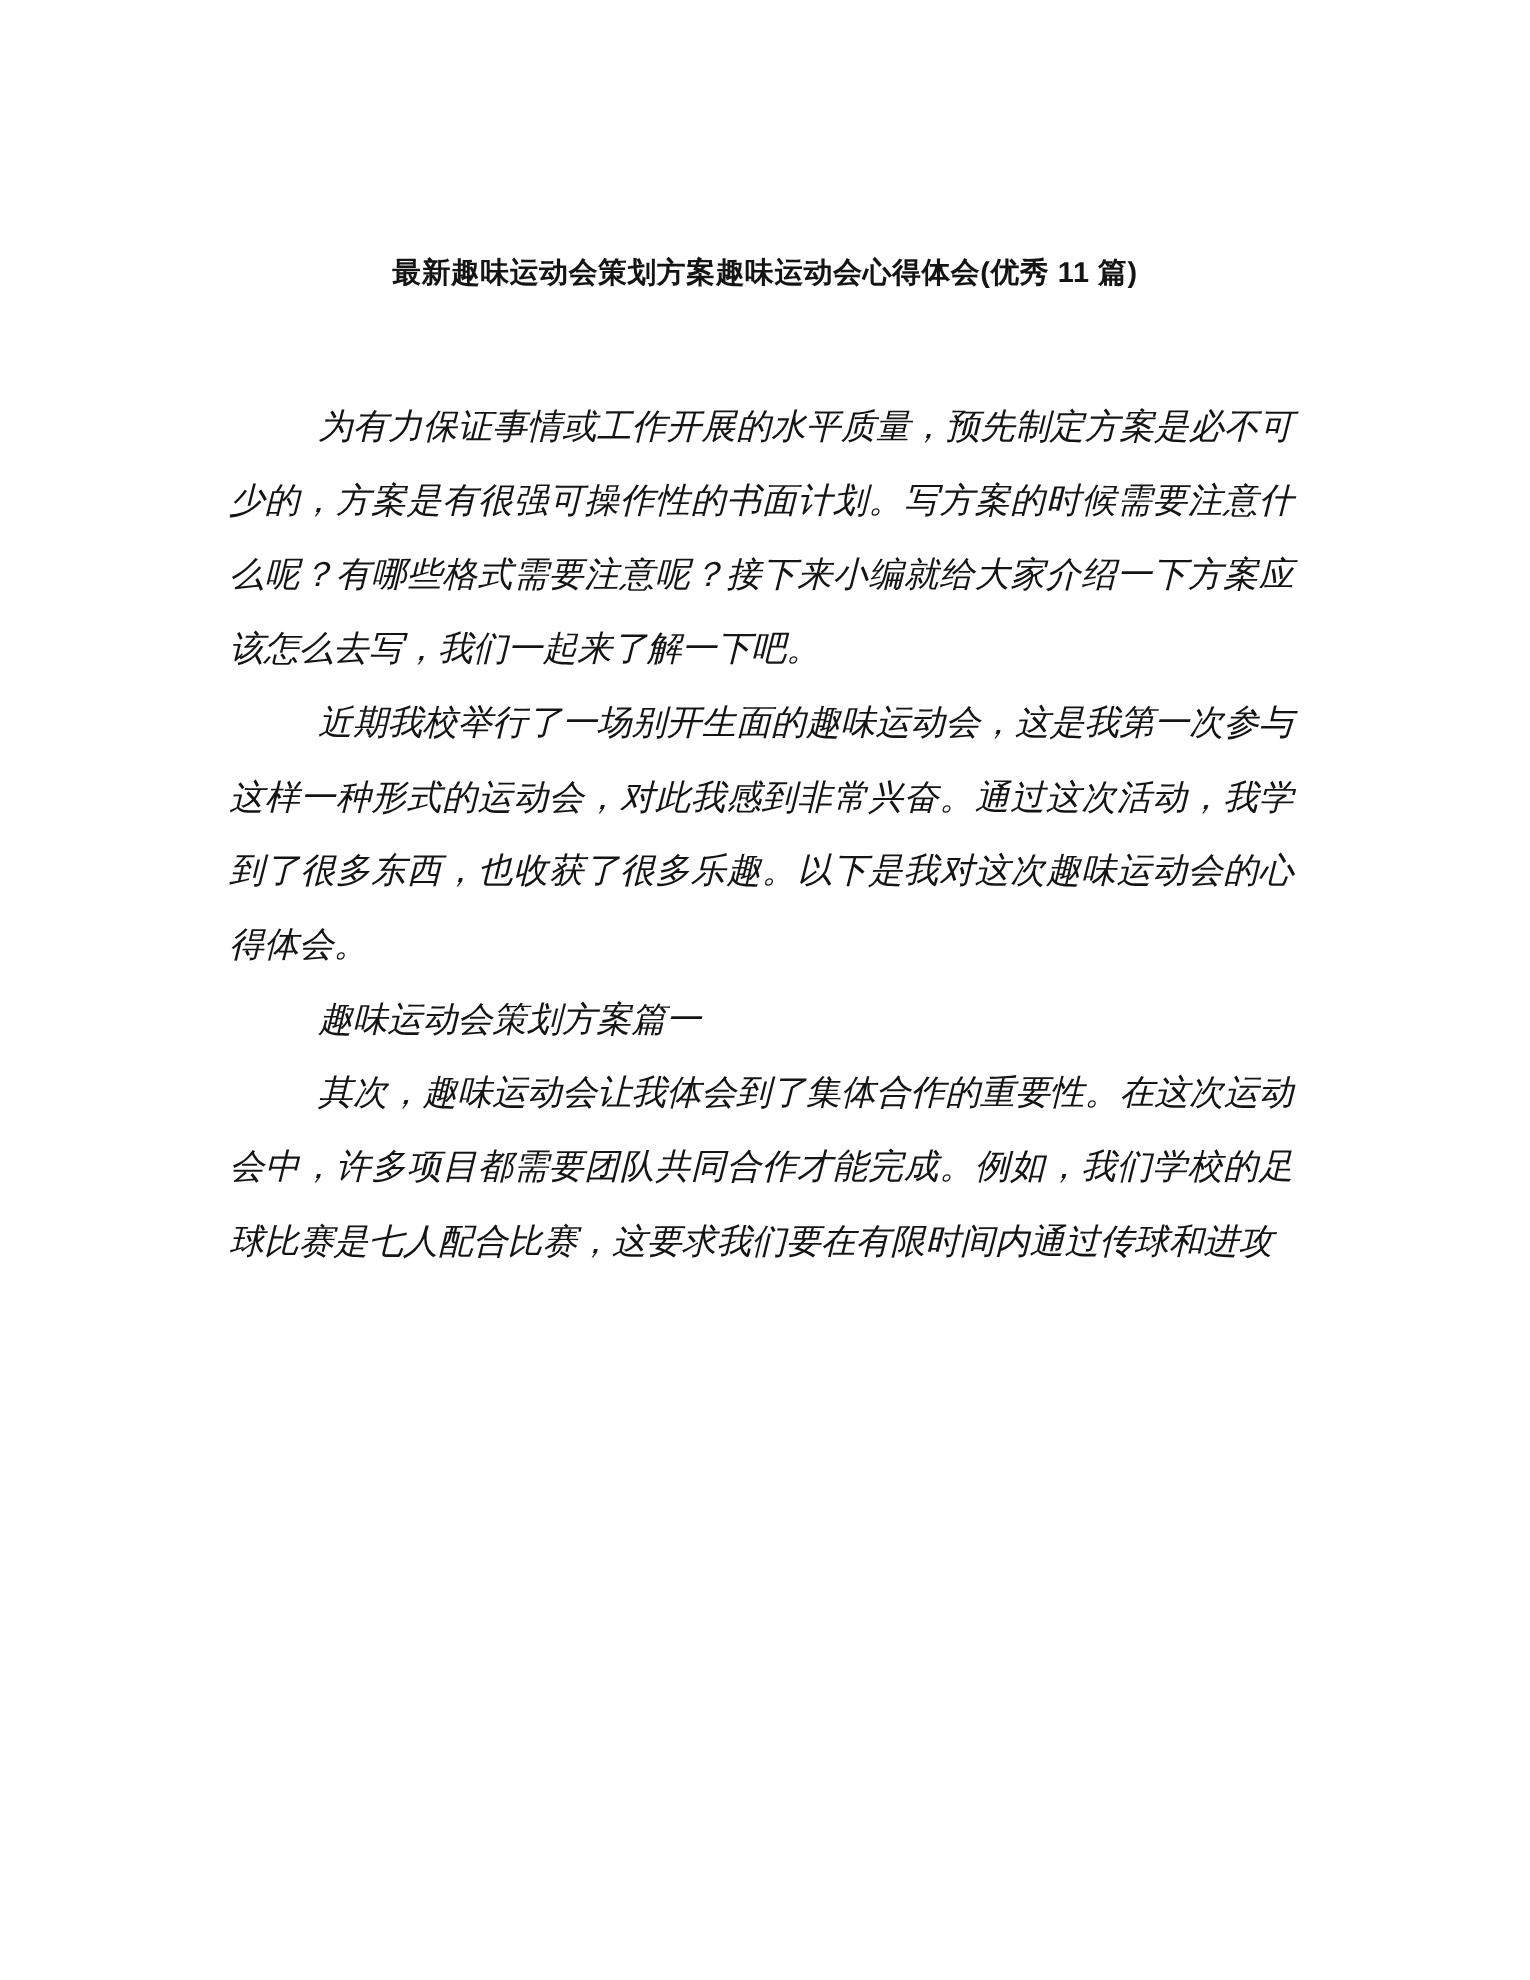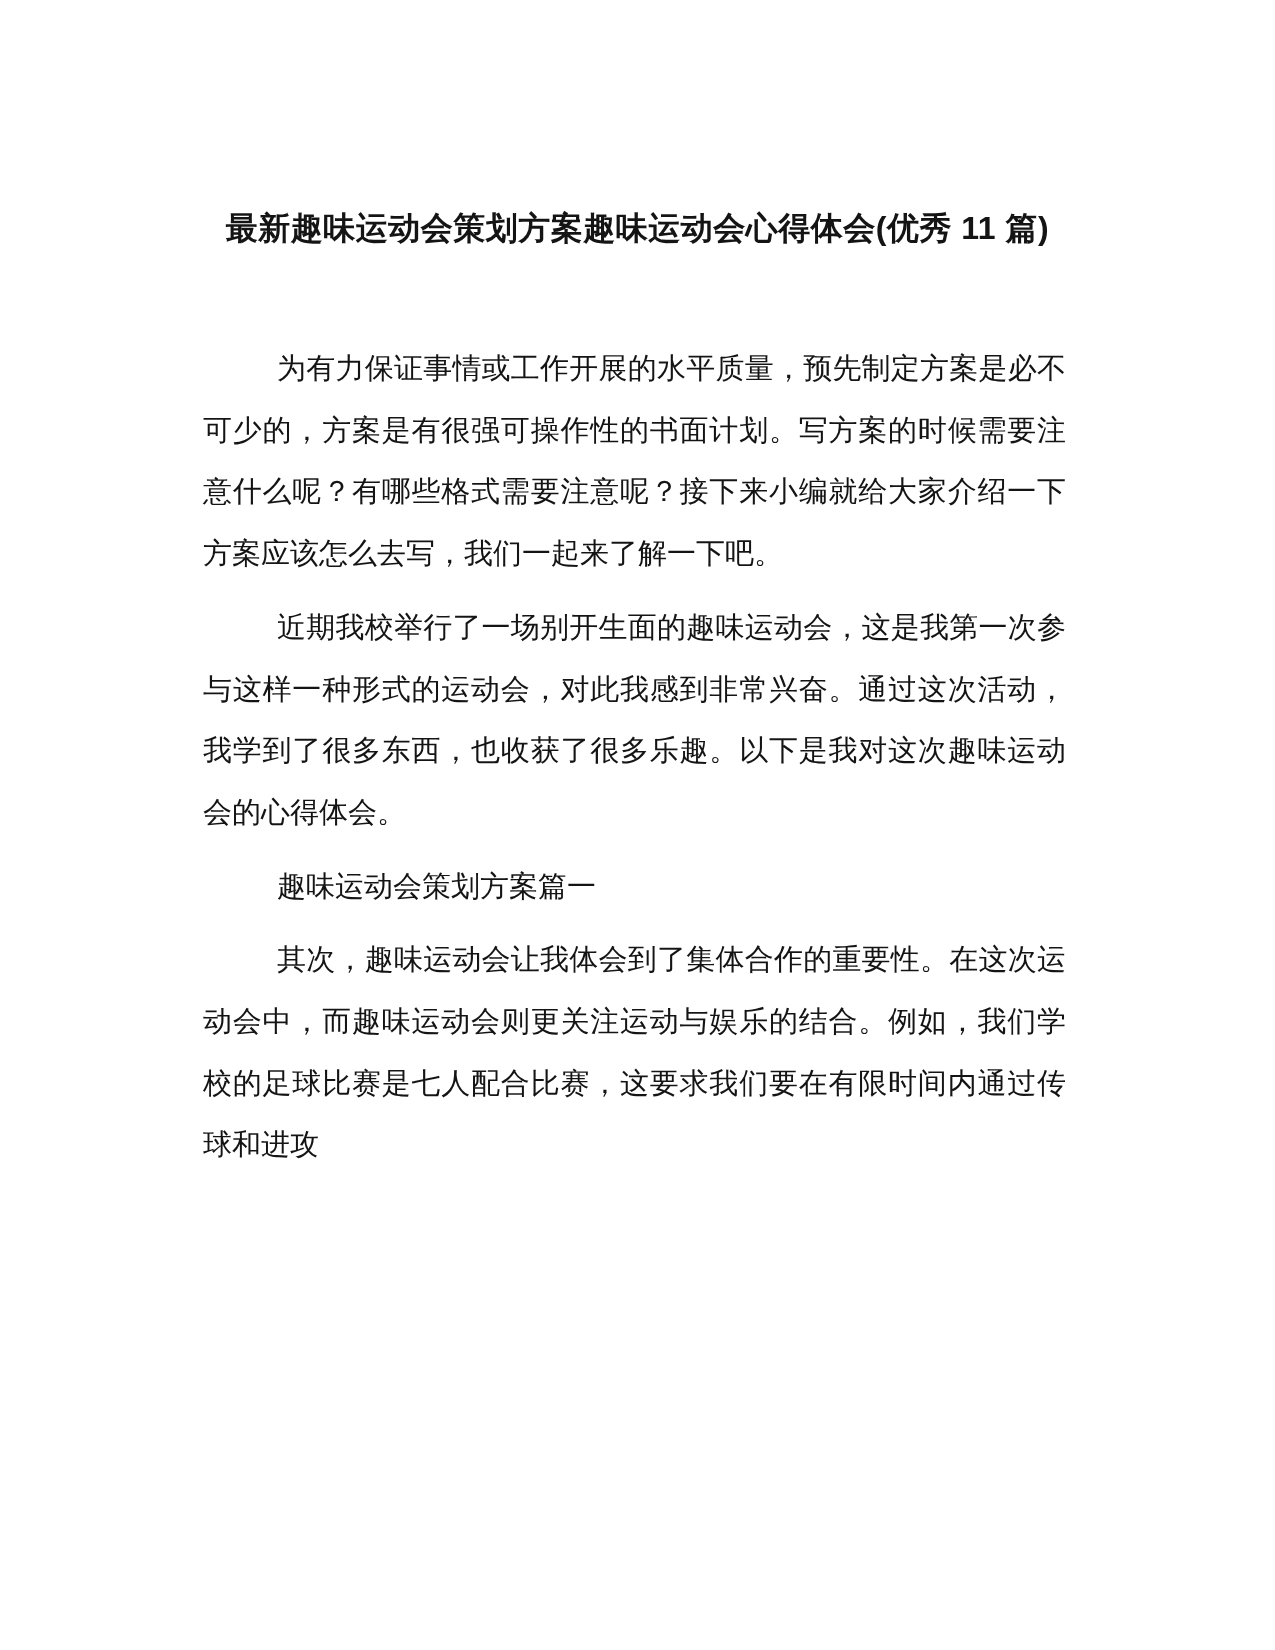--- a/index.html
+++ b/index.html
@@ -17,49 +17,50 @@
   }
   .doc-title {
     position: absolute;
     top: 205px;
     left: 0;
     width: 1275px;
     margin: 0;
     text-align: center;
     font-family: "Liberation Sans", "DejaVu Sans", sans-serif;
     font-weight: bold;
-    font-size: 32px;
+    font-size: 24px;
     line-height: 46px;
     color: #141414;
     letter-spacing: 0.5px;
     white-space: nowrap;
   }
   .doc-body {
     position: absolute;
     top: 326px;
     left: 191px;
     width: 887px;
     font-family: "Liberation Serif", "DejaVu Serif", serif;
     font-size: 29px;
     line-height: 61.7px;
     color: #141414;
     text-align: justify;
     text-justify: inter-character;
   }
   .doc-body p {
-    margin: 12px;
+    margin: 0;
     padding: 0;
     text-indent: 74px;
+    font-style: italic;
   }
 </style>
 </head>
 <body>
 
 <div class="page">
   <h1 class="doc-title">最新趣味运动会策划方案趣味运动会心得体会(优秀 11 篇)</h1>
 
   <div class="doc-body">
     <p>为有力保证事情或工作开展的水平质量，预先制定方案是必不可少的，方案是有很强可操作性的书面计划。写方案的时候需要注意什么呢？有哪些格式需要注意呢？接下来小编就给大家介绍一下方案应该怎么去写，我们一起来了解一下吧。</p>
     <p>近期我校举行了一场别开生面的趣味运动会，这是我第一次参与这样一种形式的运动会，对此我感到非常兴奋。通过这次活动，我学到了很多东西，也收获了很多乐趣。以下是我对这次趣味运动会的心得体会。</p>
     <p>趣味运动会策划方案篇一</p>
-    <p>其次，趣味运动会让我体会到了集体合作的重要性。在这次运动会中，而趣味运动会则更关注运动与娱乐的结合。例如，我们学校的足球比赛是七人配合比赛，这要求我们要在有限时间内通过传球和进攻</p>
+    <p>其次，趣味运动会让我体会到了集体合作的重要性。在这次运动会中，许多项目都需要团队共同合作才能完成。例如，我们学校的足球比赛是七人配合比赛，这要求我们要在有限时间内通过传球和进攻</p>
   </div>
 </div>
 
 </body></html>

